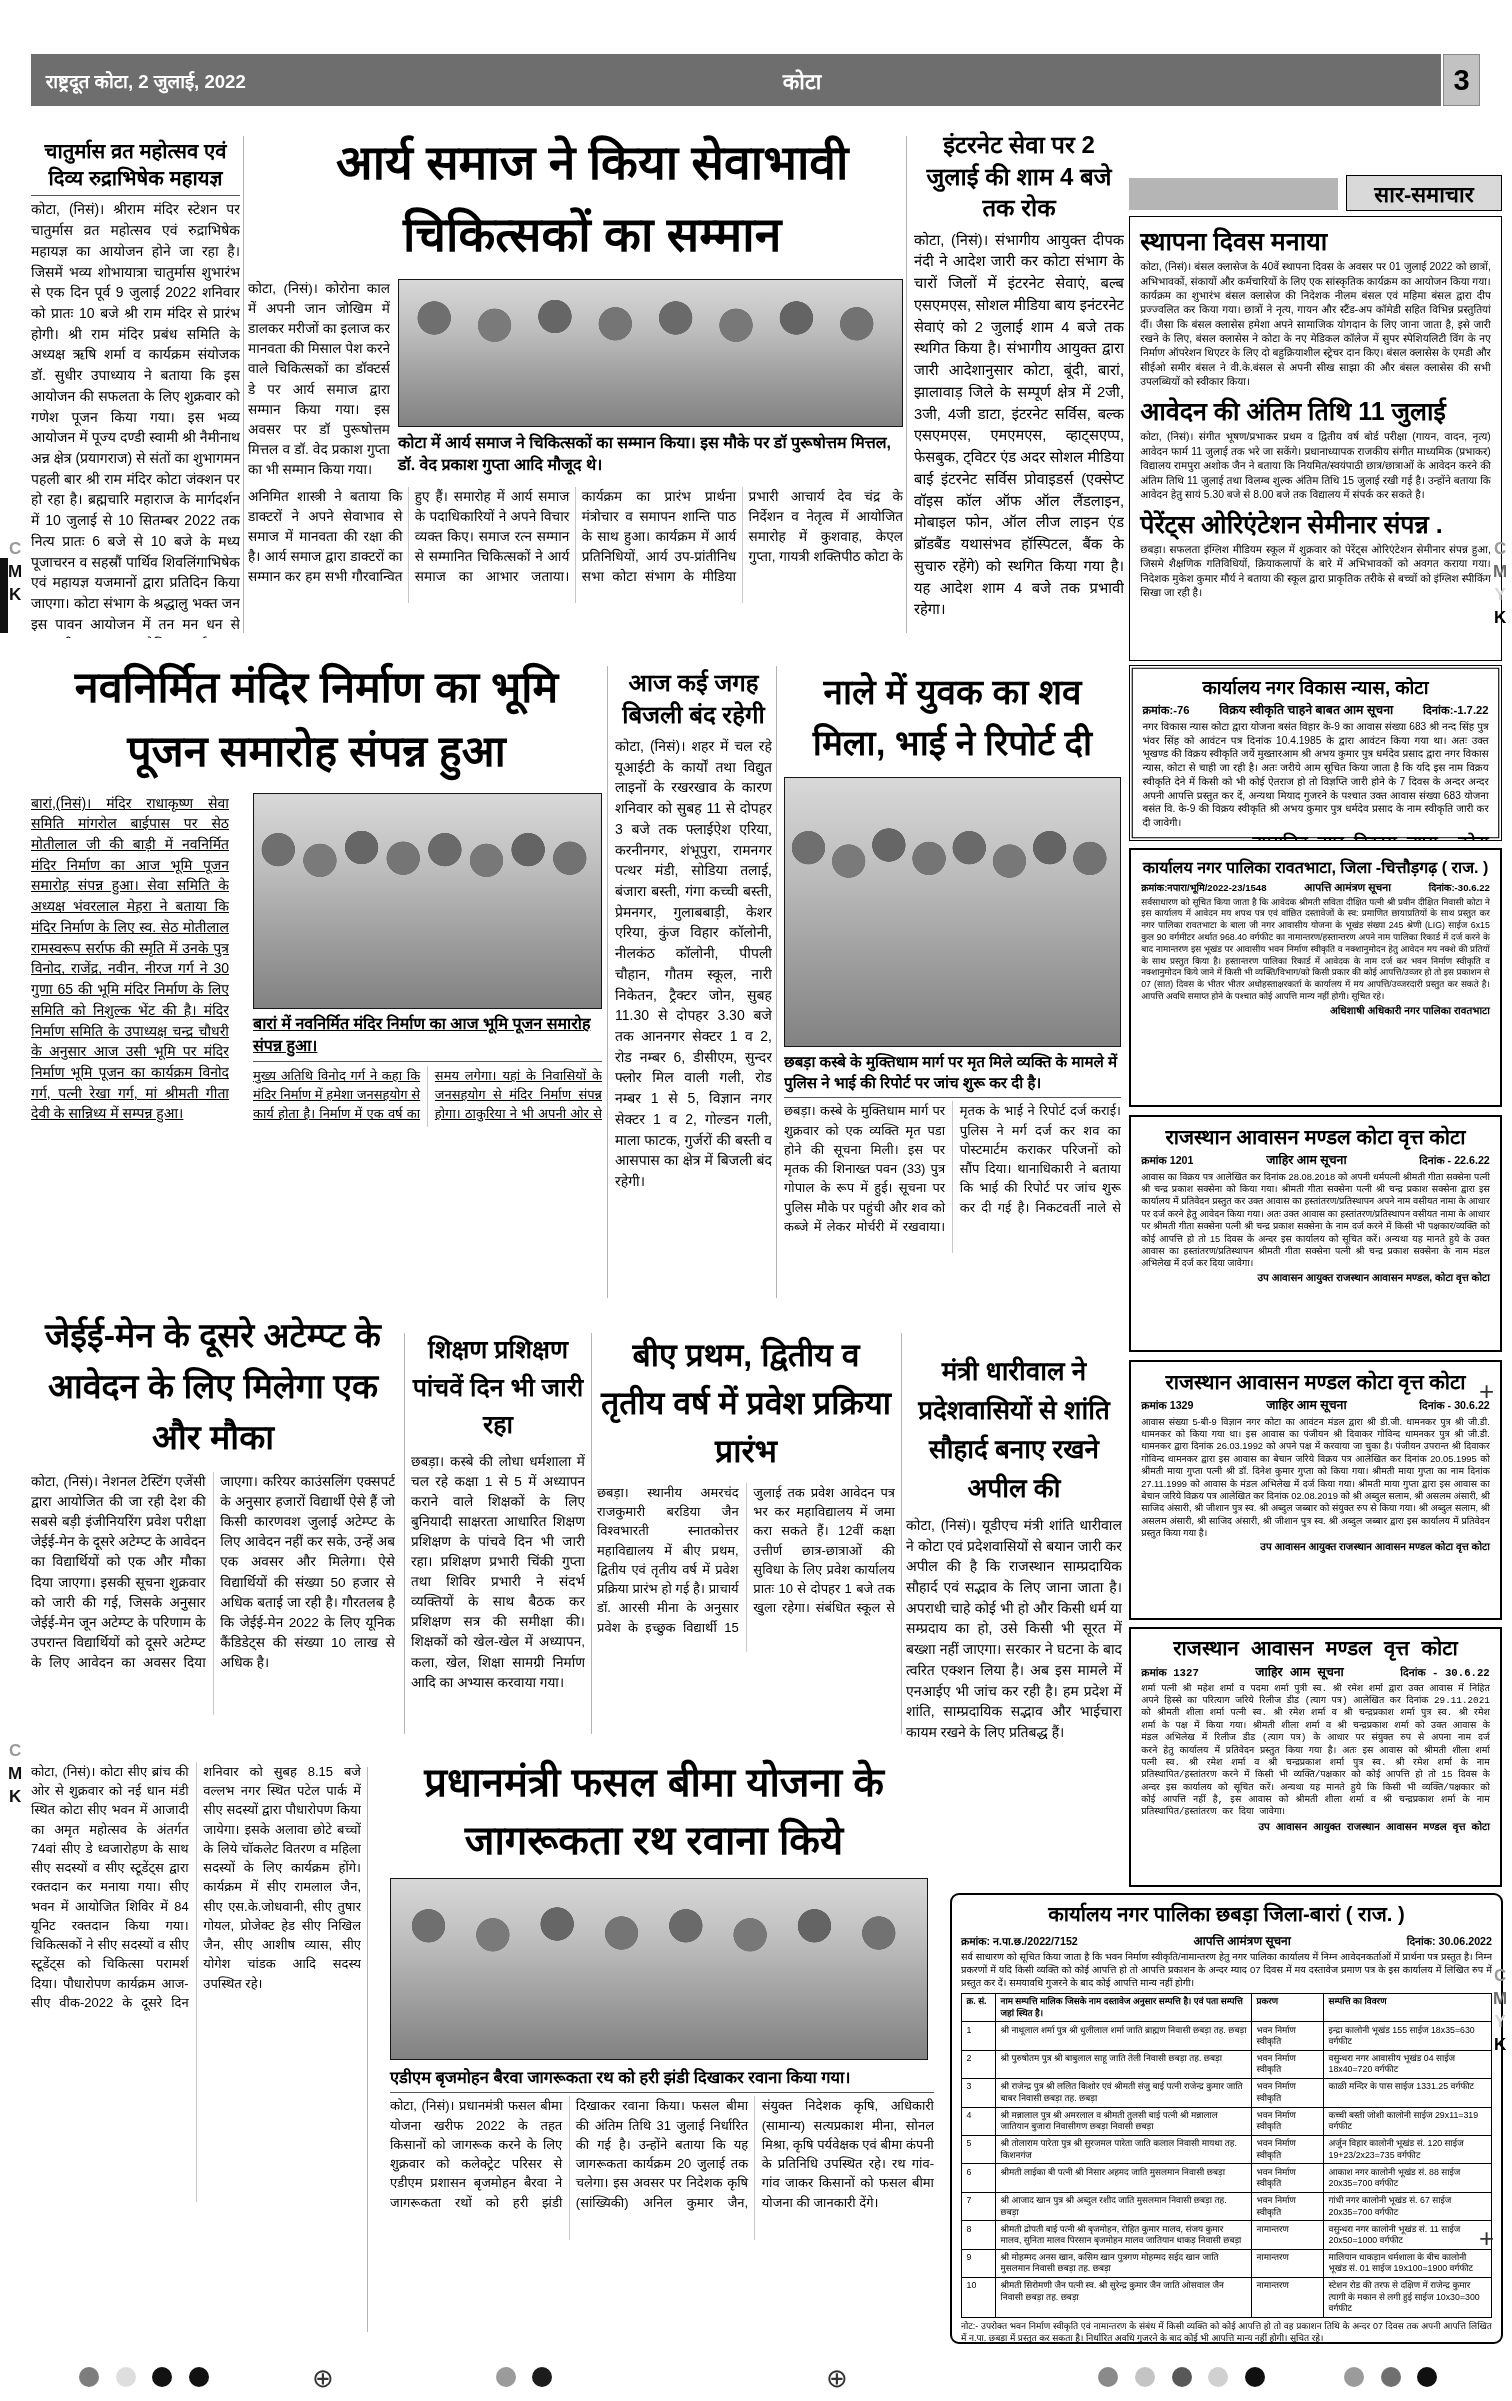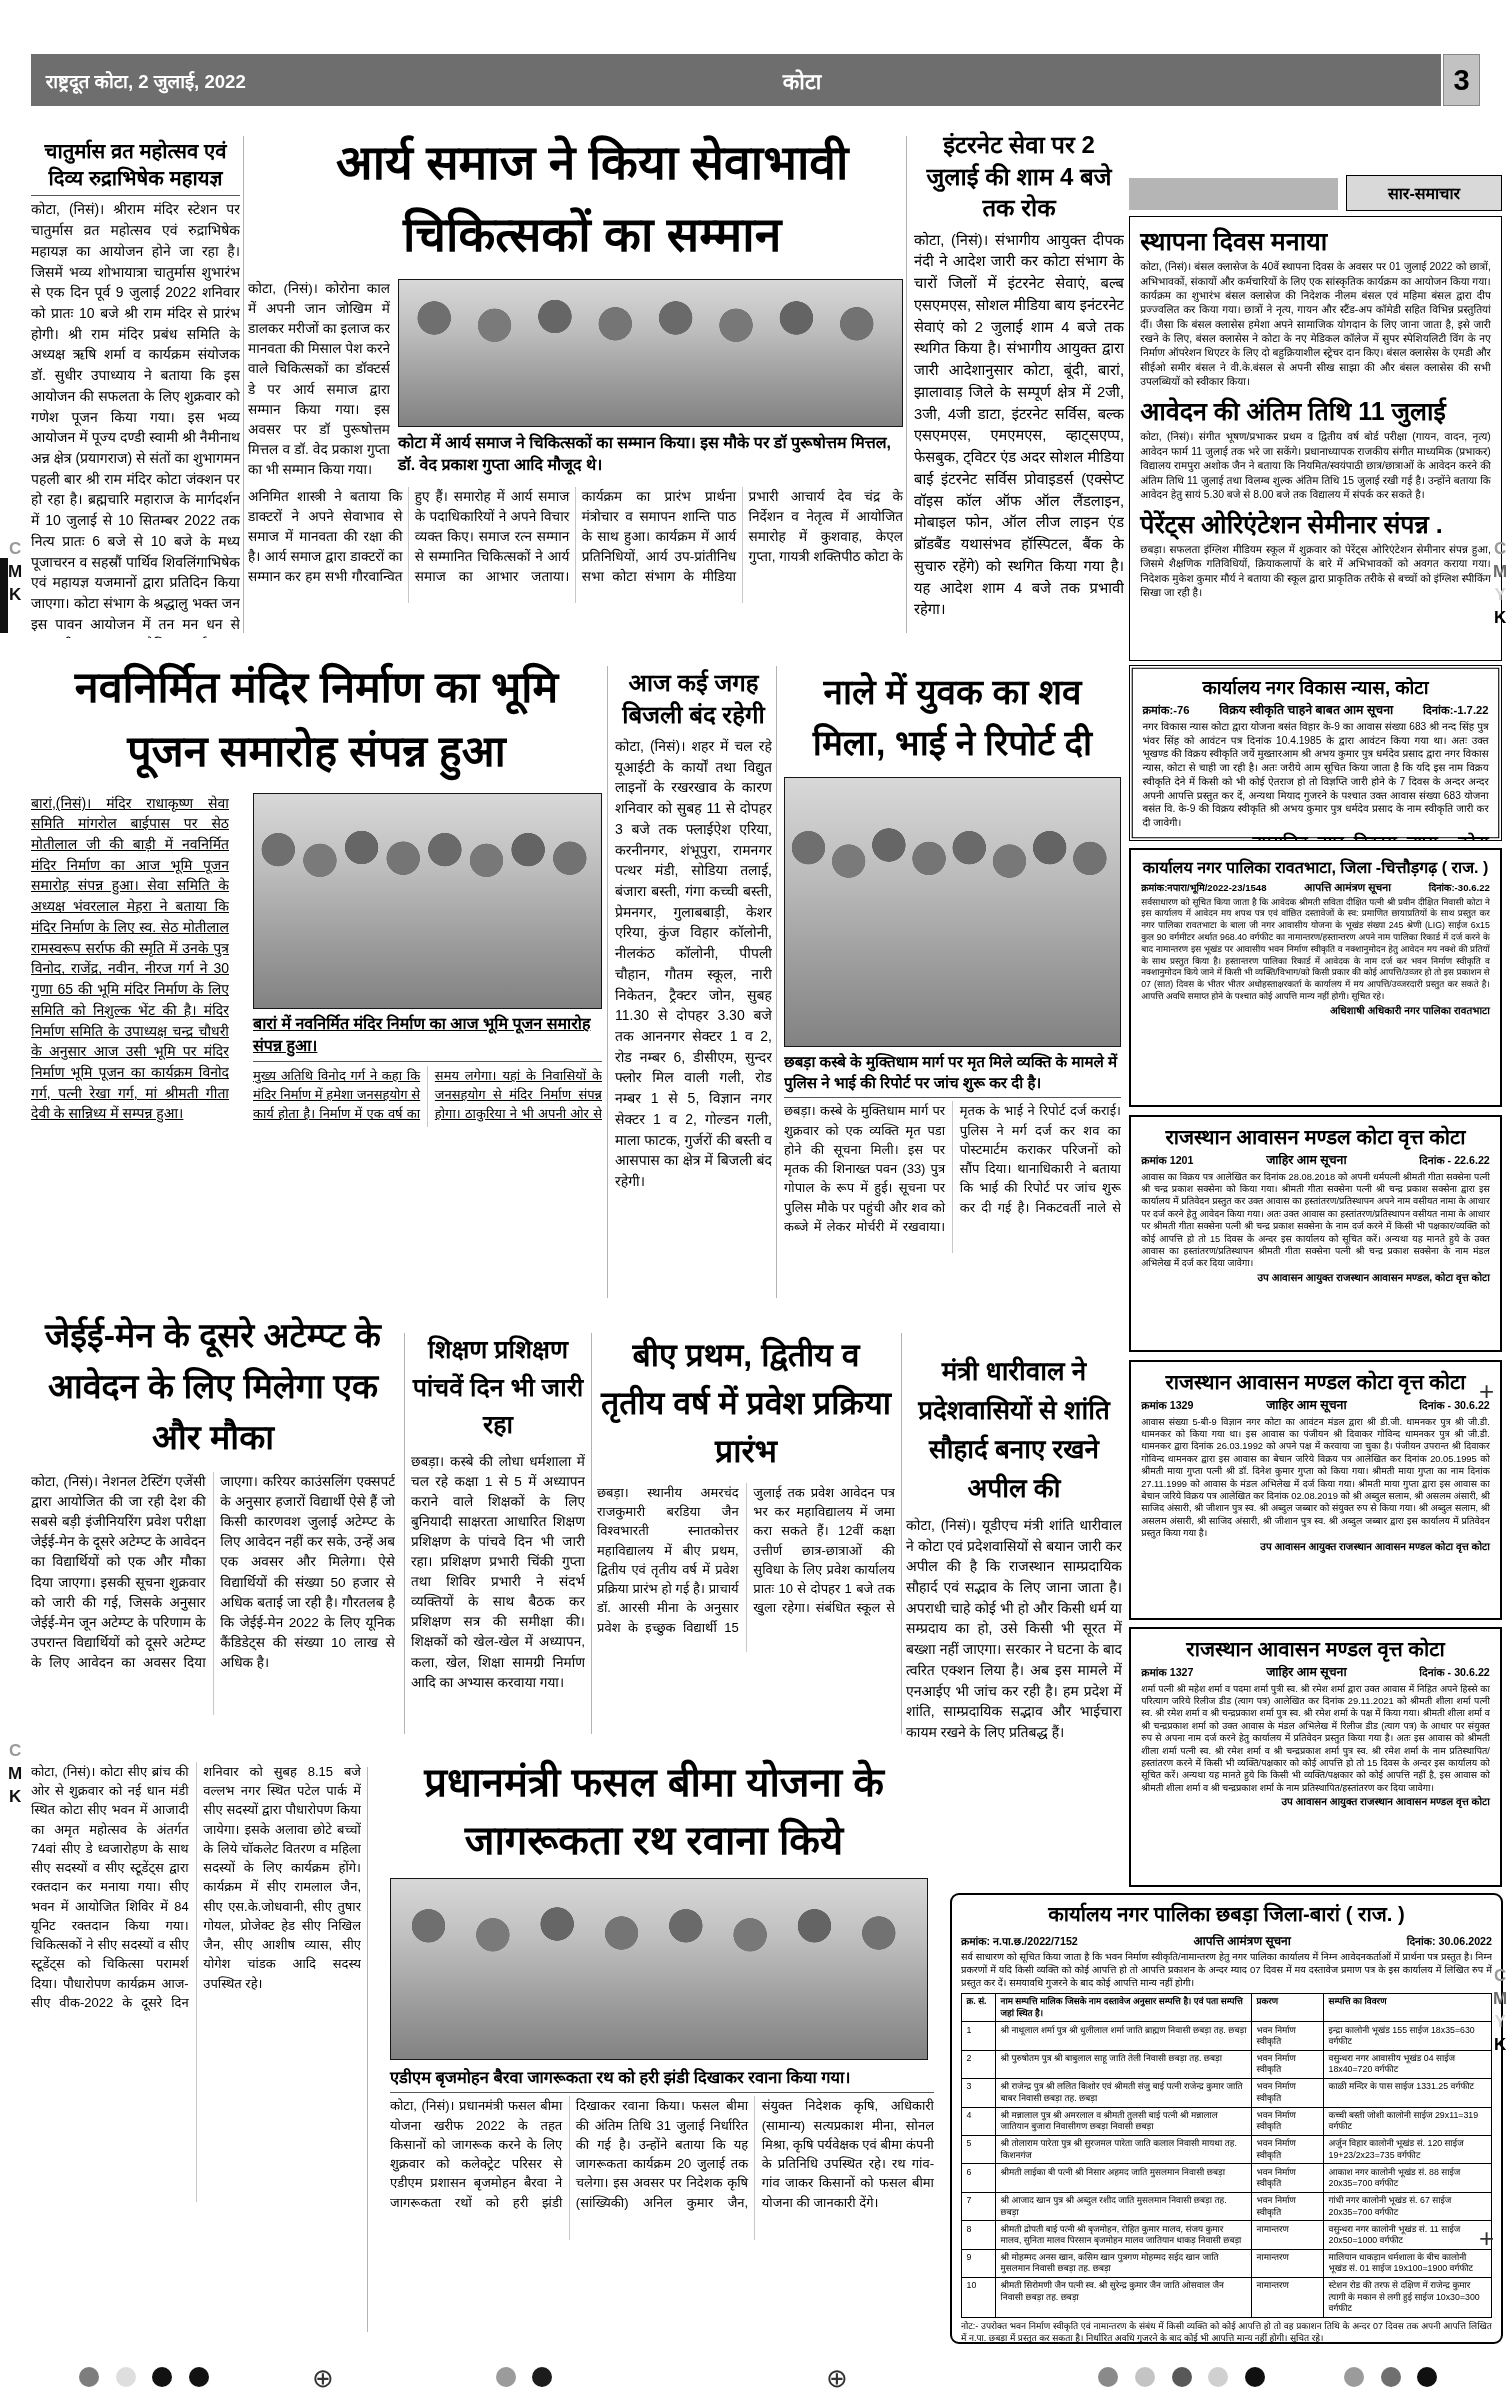--- a/index.html
+++ b/index.html
@@ -80,21 +80,21 @@
     </div>
     <div class="body-text cols4" style="font-size:13.6px;margin-top:6.8px;height:116px;">अनिमित शास्त्री ने बताया कि डाक्टरों ने अपने सेवाभाव से समाज में मानवता की रक्षा की है। आर्य समाज द्वारा डाक्टरों का सम्मान कर हम सभी गौरवान्वित हुए हैं। समारोह में आर्य समाज के पदाधिकारियों ने अपने विचार व्यक्त किए। समाज रत्न सम्मान से सम्मानित चिकित्सकों ने आर्य समाज का आभार जताया। कार्यक्रम का प्रारंभ प्रार्थना मंत्रोचार व समापन शान्ति पाठ के साथ हुआ। कार्यक्रम में आर्य प्रतिनिधियों, आर्य उप-प्रांतीनिध सभा कोटा संभाग के मीडिया प्रभारी आचार्य देव चंद्र के निर्देशन व नेतृत्व में आयोजित समारोह में कुशवाह, केएल गुप्ता, गायत्री शक्तिपीठ कोटा के मुख्य ट्रस्टी जीडी पटेल, विशिष्ट अतिथि मौजूद रहे।</div>
   </section>
 
   <section class="abs" style="left:914px;top:129px;width:210px;height:509px;overflow:hidden;">
     <div class="headline" style="font-size:24px;">इंटरनेट सेवा पर 2 जुलाई की शाम 4 बजे तक रोक</div>
     <div class="body-text" style="font-size:14.7px;margin-top:5.6px;">कोटा, (निसं)। संभागीय आयुक्त दीपक नंदी ने आदेश जारी कर कोटा संभाग के चारों जिलों में इंटरनेट सेवाएं, बल्ब एसएमएस, सोशल मीडिया बाय इनंटरनेट सेवाएं को 2 जुलाई शाम 4 बजे तक स्थगित किया है। संभागीय आयुक्त द्वारा जारी आदेशानुसार कोटा, बूंदी, बारां, झालावाड़ जिले के सम्पूर्ण क्षेत्र में 2जी, 3जी, 4जी डाटा, इंटरनेट सर्विस, बल्क एसएमएस, एमएमएस, व्हाट्सएप्प, फेसबुक, ट्विटर एंड अदर सोशल मीडिया बाई इंटरनेट सर्विस प्रोवाइडर्स (एक्सेप्ट वॉइस कॉल ऑफ ऑल लैंडलाइन, मोबाइल फोन, ऑल लीज लाइन एंड ब्रॉडबैंड यथासंभव हॉस्पिटल, बैंक के सुचारु रहेंगे) को स्थगित किया गया है। यह आदेश शाम 4 बजे तक प्रभावी रहेगा।</div>
   </section>
 
   <div class="abs graybar" style="left:1129px;top:178px;width:209px;height:32px;"></div>
-  <div class="abs label-box" style="left:1346px;top:175px;width:156px;height:36px;font-size:16px;">सार-समाचार</div>
+  <div class="abs label-box" style="left:1346px;top:175px;width:156px;height:36px;font-size:22px;">सार-समाचार</div>
   <section class="abs box" style="left:1129px;top:216px;width:373px;height:445px;border-width:1.7px;">
     <div class="headline" style="font-size:25px;text-align:left;">स्थापना दिवस मनाया</div>
     <div class="body-text" style="font-size:10.4px;line-height:1.38;margin-top:2.3px;">कोटा, (निसं)। बंसल क्लासेज के 40वें स्थापना दिवस के अवसर पर 01 जुलाई 2022 को छात्रों, अभिभावकों, संकायों और कर्मचारियों के लिए एक सांस्कृतिक कार्यक्रम का आयोजन किया गया। कार्यक्रम का शुभारंभ बंसल क्लासेज की निदेशक नीलम बंसल एवं महिमा बंसल द्वारा दीप प्रज्ज्वलित कर किया गया। छात्रों ने नृत्य, गायन और स्टैंड-अप कॉमेडी सहित विभिन्न प्रस्तुतियां दीं। जैसा कि बंसल क्लासेस हमेशा अपने सामाजिक योगदान के लिए जाना जाता है, इसे जारी रखने के लिए, बंसल क्लासेस ने कोटा के नए मेडिकल कॉलेज में सुपर स्पेशियलिटी विंग के नए निर्माण ऑपरेशन थिएटर के लिए दो बहुक्रियाशील स्ट्रेचर दान किए। बंसल क्लासेस के एमडी और सीईओ समीर बंसल ने वी.के.बंसल से अपनी सीख साझा की और बंसल क्लासेस की सभी उपलब्धियों को स्वीकार किया।</div>
     <div class="headline" style="font-size:25px;text-align:left;margin-top:5.6px;">आवेदन की अंतिम तिथि 11 जुलाई</div>
     <div class="body-text" style="font-size:10.4px;line-height:1.38;margin-top:2.3px;">कोटा, (निसं)। संगीत भूषण/प्रभाकर प्रथम व द्वितीय वर्ष बोर्ड परीक्षा (गायन, वादन, नृत्य) आवेदन फार्म 11 जुलाई तक भरे जा सकेंगे। प्रधानाध्यापक राजकीय संगीत माध्यमिक (प्रभाकर) विद्यालय रामपुरा अशोक जैन ने बताया कि नियमित/स्वयंपाठी छात्र/छात्राओं के आवेदन करने की अंतिम तिथि 11 जुलाई तथा विलम्ब शुल्क अंतिम तिथि 15 जुलाई रखी गई है। उन्होंने बताया कि आवेदन हेतु सायं 5.30 बजे से 8.00 बजे तक विद्यालय में संपर्क कर सकते है।</div>
     <div class="headline" style="font-size:25px;text-align:left;margin-top:5.6px;">पेरेंट्स ओरिएंटेशन सेमीनार संपन्न  .</div>
     <div class="body-text" style="font-size:10.4px;line-height:1.38;margin-top:2.3px;">छबड़ा। सफलता इंग्लिश मीडियम स्कूल में शुक्रवार को पेरेंट्स ओरिएंटेशन सेमीनार संपन्न हुआ, जिसमे शैक्षणिक गतिविधियों, क्रियाकलापों के बारे में अभिभावकों को अवगत कराया गया। निदेशक मुकेश कुमार मौर्य ने बताया की स्कूल द्वारा प्राकृतिक तरीके से बच्चों को इंग्लिश स्पीकिंग सिखा जा रही है।</div>
   </section>
 
   <section class="abs dbox" style="left:1129px;top:665px;width:373px;height:176px;">
@@ -134,21 +134,21 @@
     <div class="ntitle" style="font-size:20.3px;">राजस्थान आवासन मण्डल कोटा वृत्त कोटा</div>
     <div class="meta-row" style="font-size:10.7px;margin-top:1.1px;">
       <span>क्रमांक 1329</span>
       <span style="font-size:12.4px;">जाहिर आम सूचना</span>
       <span>दिनांक - 30.6.22</span>
     </div>
     <div class="body-text" style="font-size:9.3px;line-height:1.33;margin-top:2.3px;">आवास संख्या 5-बी-9 विज्ञान नगर कोटा का आवंटन मंडल द्वारा श्री डी.जी. धामनकर पुत्र श्री जी.डी. धामनकर को किया गया था। इस आवास का पंजीयन श्री दिवाकर गोविन्द धामनकर पुत्र श्री जी.डी. धामनकर द्वारा दिनांक 26.03.1992 को अपने पक्ष में करवाया जा चुका है। पंजीयन उपरान्त श्री दिवाकर गोविन्द धामनकर द्वारा इस आवास का बेचान जरिये विक्रय पत्र आलेखित कर दिनांक 20.05.1995 को श्रीमती माया गुप्ता पत्नी श्री डॉ. दिनेश कुमार गुप्ता को किया गया। श्रीमती माया गुप्ता का नाम दिनांक 27.11.1999 को आवास के मंडल अभिलेख में दर्ज किया गया। श्रीमती माया गुप्ता द्वारा इस आवास का बेचान जरिये विक्रय पत्र आलेखित कर दिनांक 02.08.2019 को श्री अब्दुल सलाम, श्री असलम अंसारी, श्री साजिद अंसारी, श्री जीशान पुत्र स्व. श्री अब्दुल जब्बार को संयुक्त रुप से किया गया। श्री अब्दुल सलाम, श्री असलम अंसारी, श्री साजिद अंसारी, श्री जीशान पुत्र स्व. श्री अब्दुल जब्बार द्वारा इस कार्यालय में प्रतिवेदन प्रस्तुत किया गया है।</div>
     <div class="sig" style="font-size:10.2px;">उप आवासन आयुक्त राजस्थान आवासन मण्डल कोटा वृत्त कोटा</div>
   </section>
 
-  <section class="abs box" style="left:1129px;top:1627px;width:373px;height:260px;">
+  <section class="abs box" style="left:1129px;top:1627px;width:373px;height:260px;font-family:Liberation Mono, monospace;">
     <div class="ntitle" style="font-size:20.3px;">राजस्थान आवासन मण्डल वृत्त कोटा</div>
     <div class="meta-row" style="font-size:10.7px;margin-top:1.1px;">
       <span>क्रमांक 1327</span>
       <span style="font-size:12.4px;">जाहिर आम सूचना</span>
       <span>दिनांक - 30.6.22</span>
     </div>
     <div class="body-text" style="font-size:9.3px;line-height:1.33;margin-top:2.3px;">शर्मा पत्नी श्री महेश शर्मा व पदमा शर्मा पुत्री स्व. श्री रमेश शर्मा द्वारा उक्त आवास में निहित अपने हिस्से का परित्याग जरिये रिलीज डीड (त्याग पत्र) आलेखित कर दिनांक 29.11.2021 को श्रीमती शीला शर्मा पत्नी स्व. श्री रमेश शर्मा व श्री चन्द्रप्रकाश शर्मा पुत्र स्व. श्री रमेश शर्मा के पक्ष में किया गया। श्रीमती शीला शर्मा व श्री चन्द्रप्रकाश शर्मा को उक्त आवास के मंडल अभिलेख में रिलीज डीड (त्याग पत्र) के आधार पर संयुक्त रुप से अपना नाम दर्ज करने हेतु कार्यालय में प्रतिवेदन प्रस्तुत किया गया है। अतः इस आवास को श्रीमती शीला शर्मा पत्नी स्व. श्री रमेश शर्मा व श्री चन्द्रप्रकाश शर्मा पुत्र स्व. श्री रमेश शर्मा के नाम प्रतिस्थापित/हस्तांतरण करने में किसी भी व्यक्ति/पक्षकार को कोई आपत्ति हो तो 15 दिवस के अन्दर इस कार्यालय को सूचित करें। अन्यथा यह मानते हुये कि किसी भी व्यक्ति/पक्षकार को कोई आपत्ति नहीं है, इस आवास को श्रीमती शीला शर्मा व श्री चन्द्रप्रकाश शर्मा के नाम प्रतिस्थापित/हस्तांतरण कर दिया जावेगा।</div>
     <div class="sig" style="font-size:10.2px;">उप आवासन आयुक्त राजस्थान आवासन मण्डल वृत्त कोटा</div>
   </section>
 

